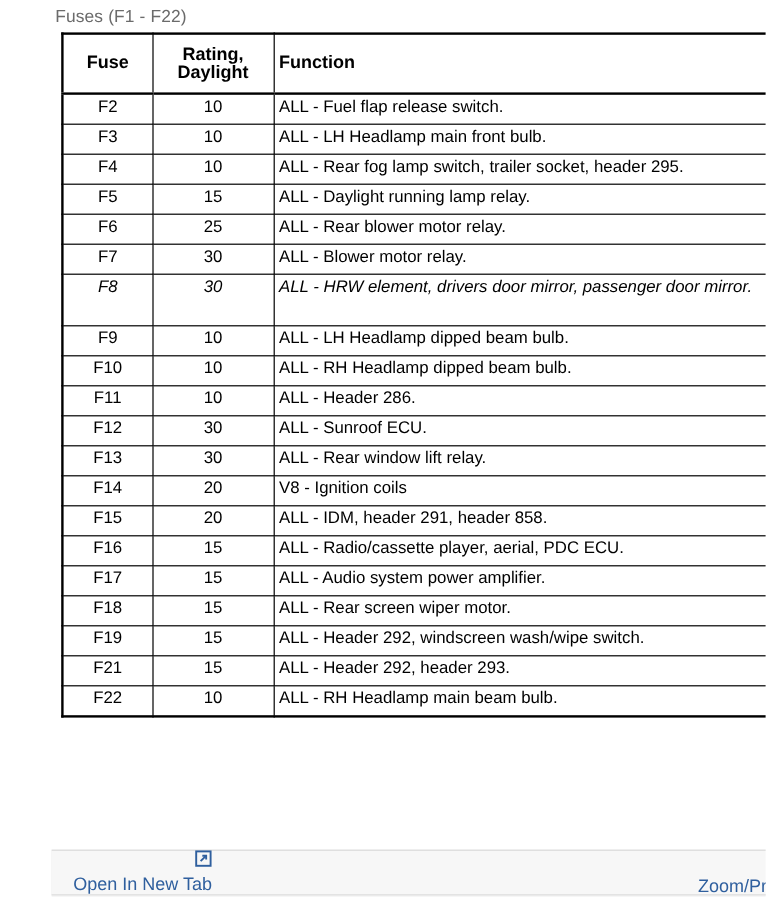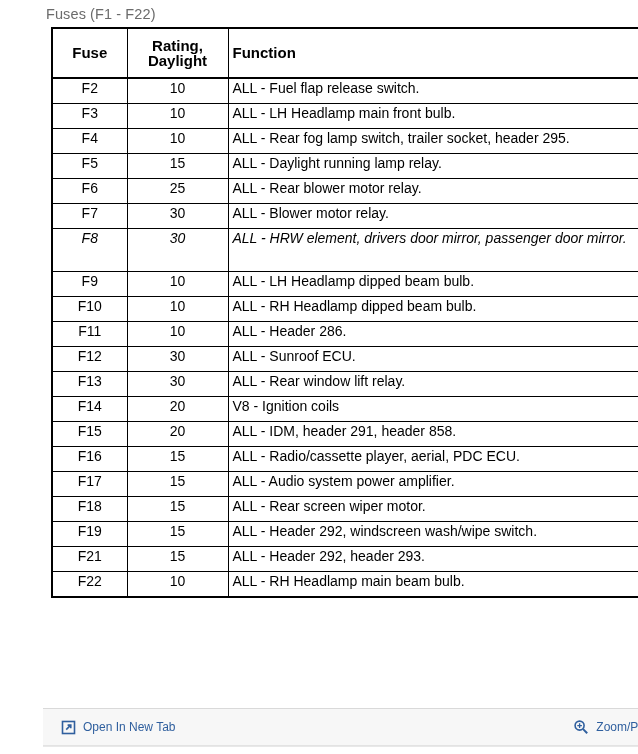--- a/index.html
+++ b/index.html
@@ -96,24 +96,25 @@
     align-items: center;
     justify-content: space-between;
     padding: 0 14px 0 18px;
     box-sizing: border-box;
   }
   .flink {
     display: flex;
     align-items: flex-end;
     gap: 7px;
     color: #2f5f9e;
-    font-size: 12px;
+    font-size: 15px;
     text-decoration: none;
     cursor: pointer;
     line-height: 16px;
+    flex-direction: column;
   }
   .flink .lbl { color: #2f5f9e; }
   .icon { display: inline-flex; align-items: center; }
 </style>
 </head>
 <body>
 
 <div class="page">
 
   <div class="title">Fuses (F1 - F22)</div>

